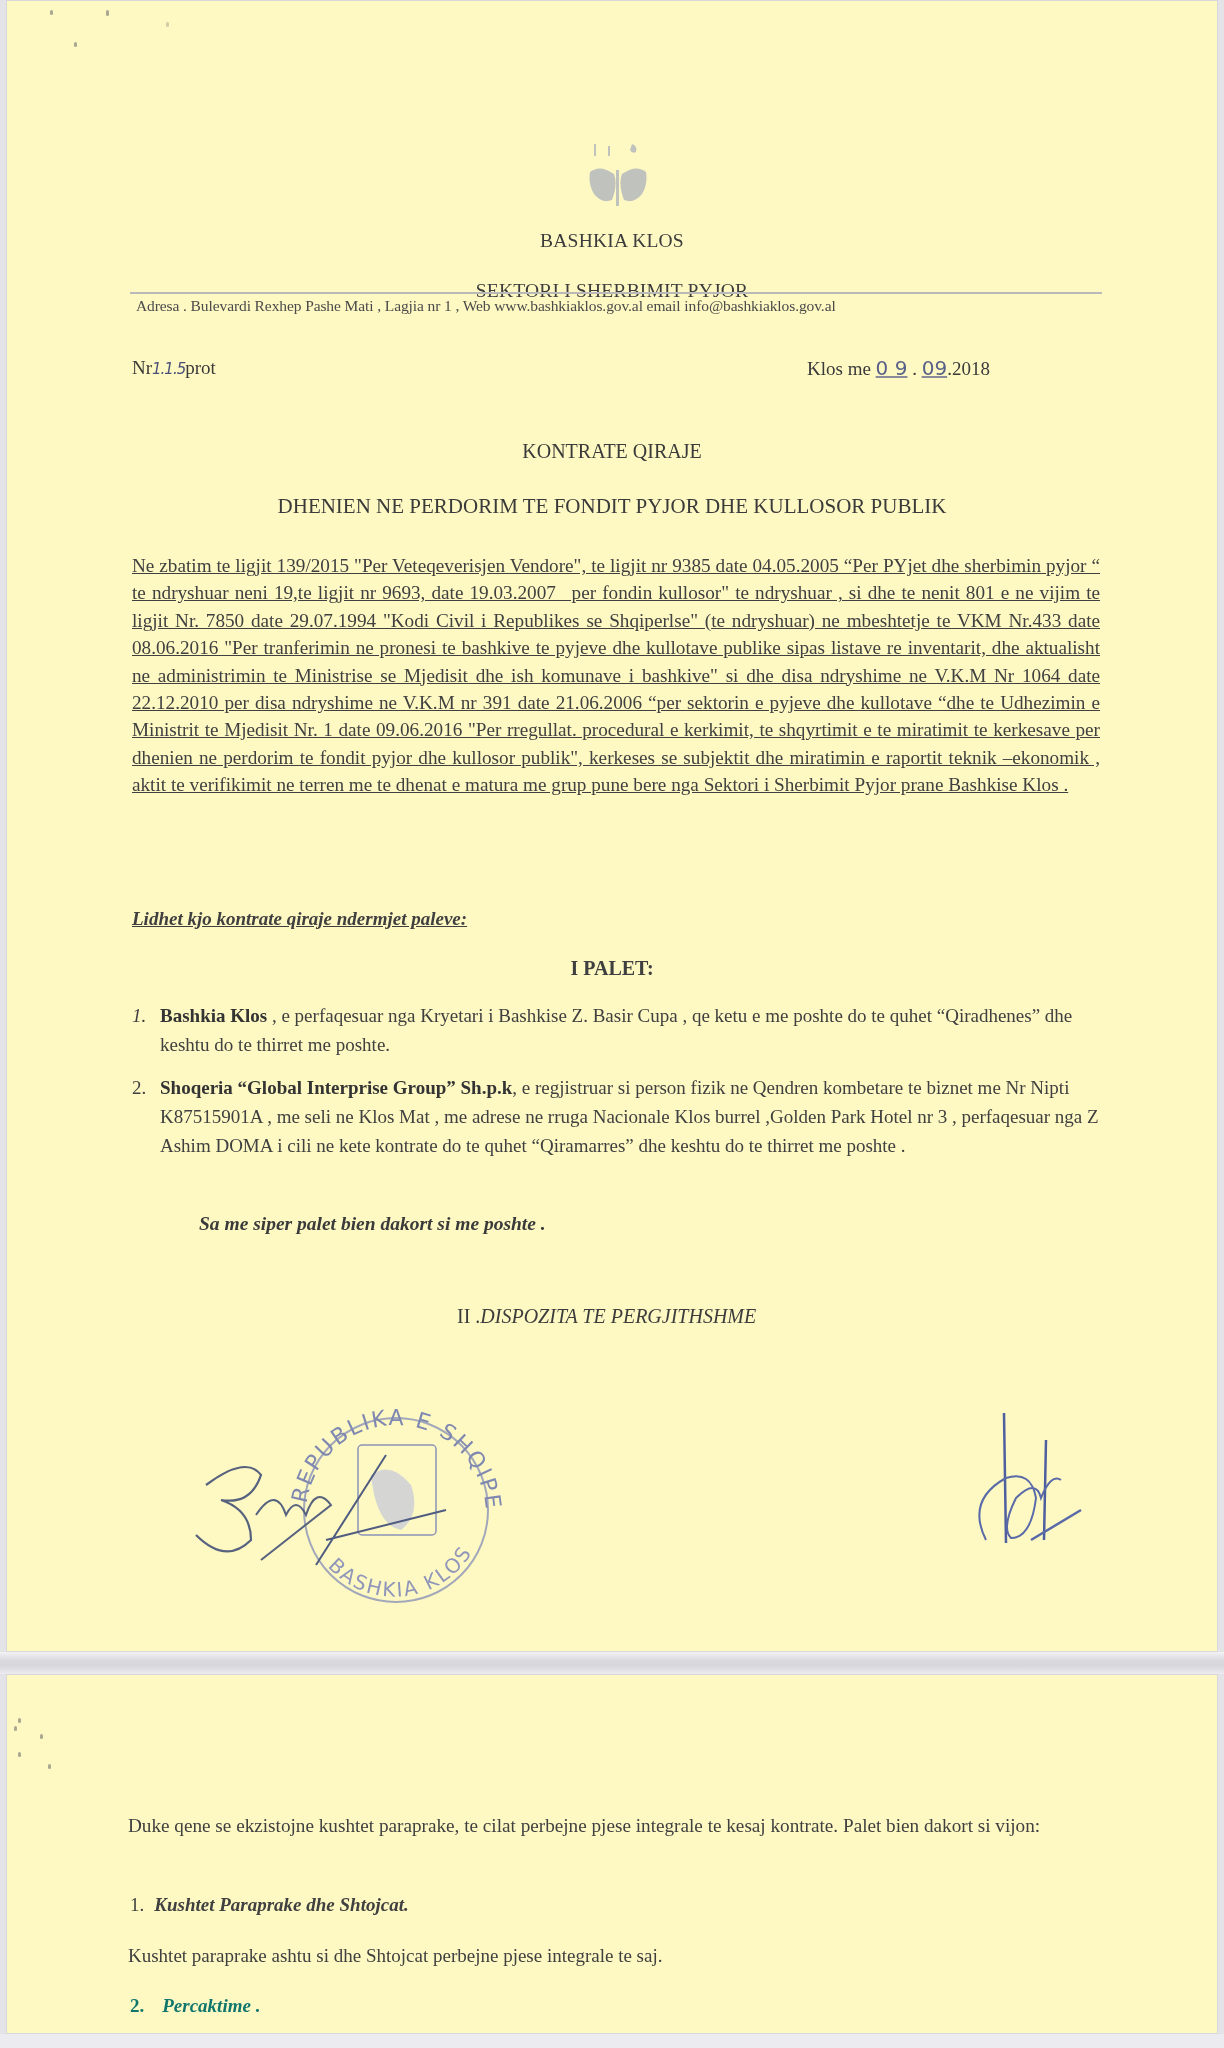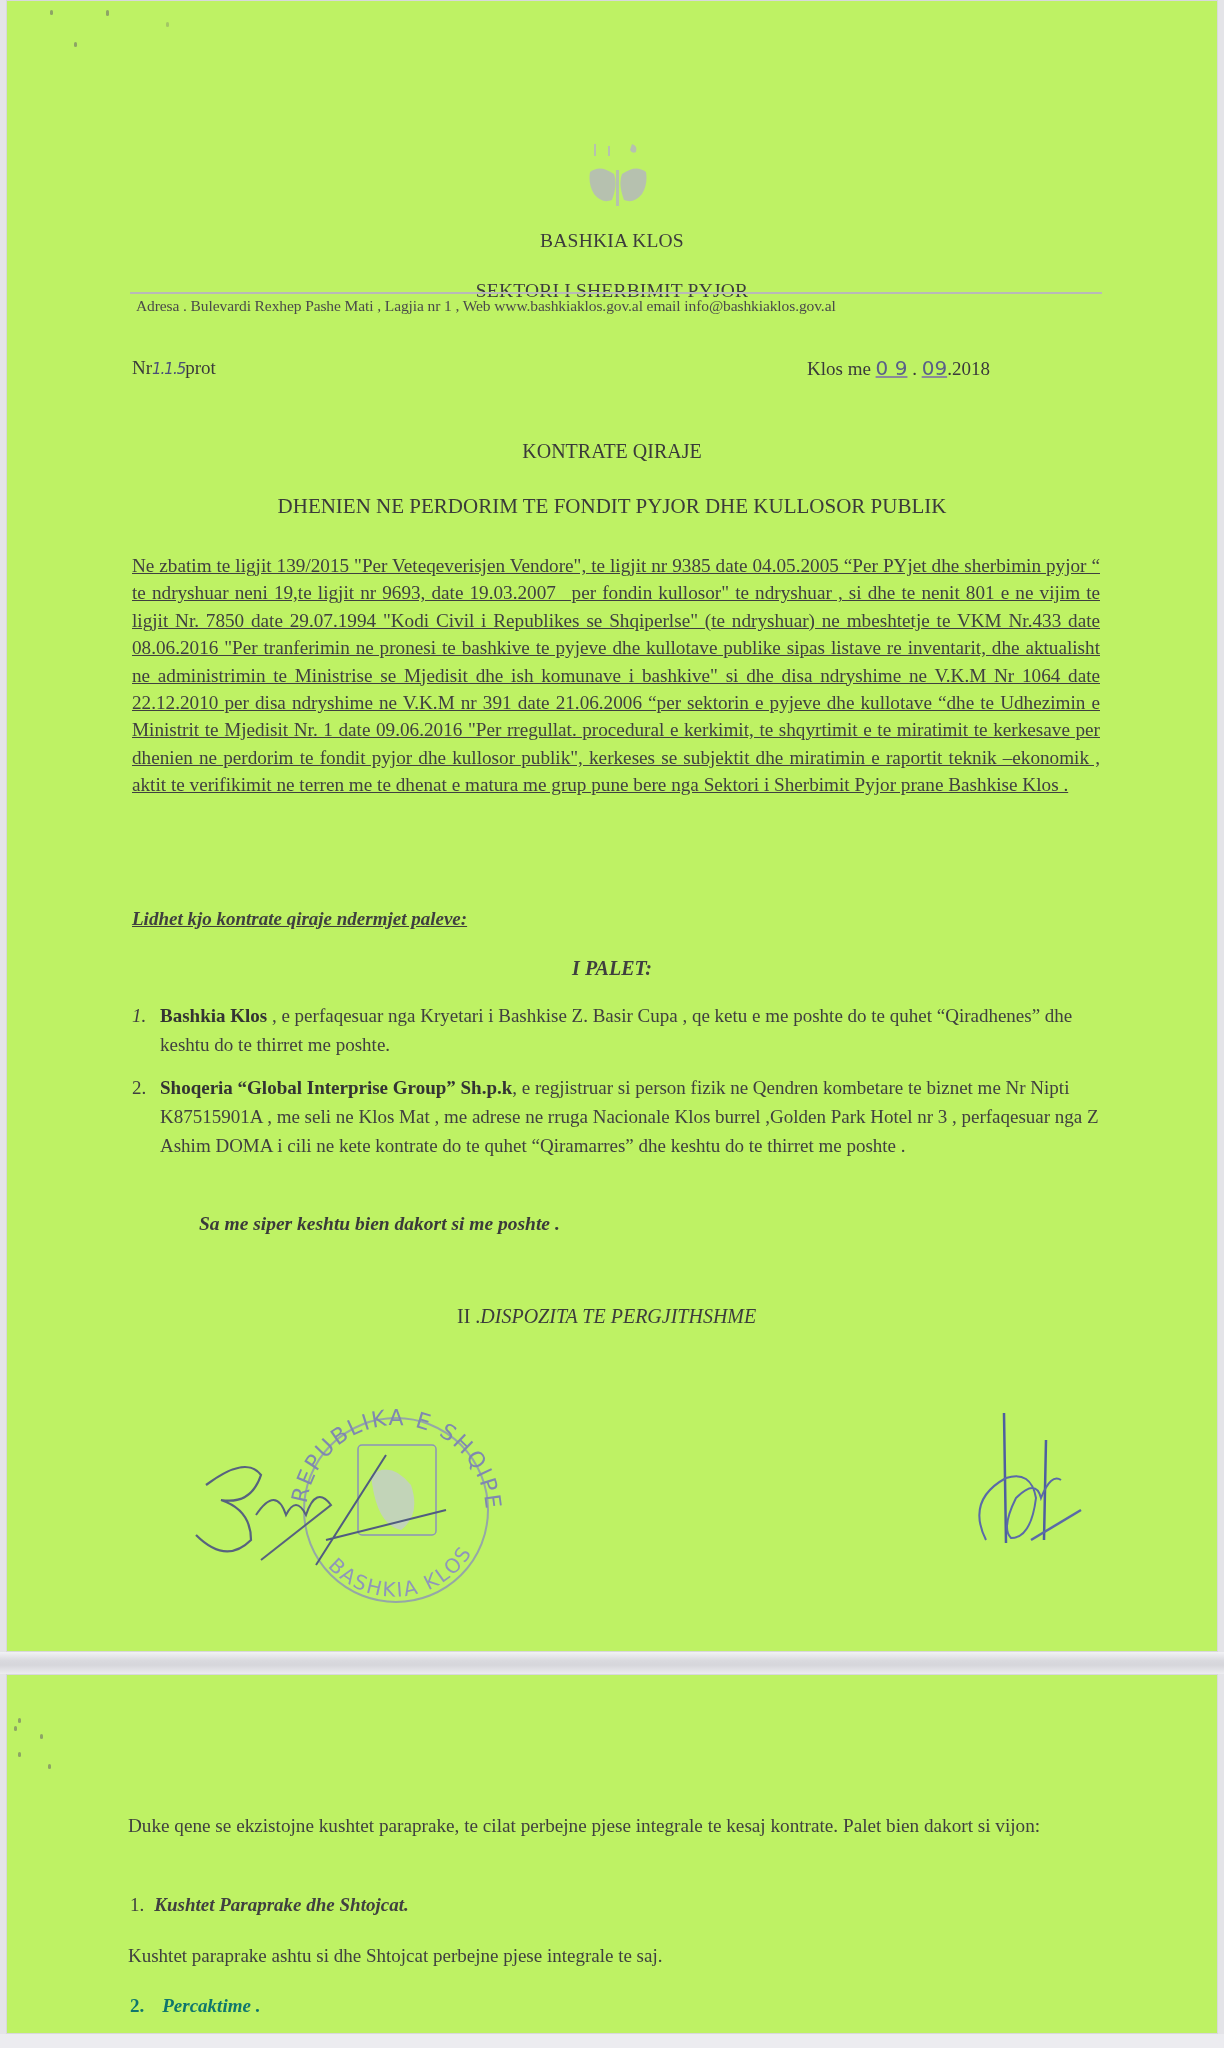--- a/index.html
+++ b/index.html
@@ -5,21 +5,21 @@
   html, body { margin: 0; padding: 0; }
   body {
     width: 1224px; height: 2048px; overflow: hidden;
     background: #e4e4e8;
     font-family: "Liberation Serif", "DejaVu Serif", serif;
     color: #3a3a3a;
     position: relative;
   }
   .page {
     position: absolute; left: 6px; right: 6px;
-    background: #bef264;
+    background: #fef9c3;
     box-shadow: inset 0 0 0 1px #d8d8dc;
   }
   #page1 { top: 0; height: 1652px; }
   #page2 { top: 1674px; height: 360px; }
   .gap {
     position: absolute; left: 0; right: 0; top: 1652px; height: 22px;
     background: linear-gradient(#f2f2f5, #d9d9de 40%, #d6d6db 60%, #ececf0);
   }
   .bottom-edge {
     position: absolute; left: 0; right: 0; top: 2034px; height: 14px; background: #ececf0;
@@ -40,21 +40,21 @@
   .date .hand { font-family: "DejaVu Sans", sans-serif; font-size: 20px; color: #596089; text-decoration: underline; text-decoration-color: #8a8a9a; }
 
   .title { left: 0; right: 0; text-align: center; font-size: 20px; color: #3a3a3a; }
   .t1 { top: 440px; } .t2 { top: 466px; } .t3 { top: 494px; font-size: 21px; }
 
   .para {
     left: 126px; width: 968px; top: 552px;
     font-size: 19.2px; line-height: 27.4px; text-align: justify; color: #404040; text-decoration: underline;
   }
   .lidhet { left: 126px; top: 908px; font-size: 19px; font-style: italic; font-weight: bold; text-decoration: underline; color: #3f3f3f; text-align: right; }
-  .palet { left: 0; right: 0; top: 957px; text-align: center; font-size: 20px; font-style: italic; font-weight: bold; color: #3f3f3f; }
+  .palet { left: 0; right: 0; top: 957px; text-align: center; font-size: 20px; font-weight: bold; color: #3f3f3f; }
 
   .party { left: 126px; width: 980px; font-size: 19px; line-height: 29px; color: #404040; }
   .party .num { position: absolute; left: 0; top: 0; width: 30px; }
   .party .txt { margin-left: 28px; display: block; }
   .party b { color: #333; }
   .p1 { top: 1001px; }
   .p2 { top: 1073px; }
 
   .sa { left: 193px; top: 1213px; font-size: 19.5px; font-style: italic; font-weight: bold; color: #3a3a3a; }
   .disp { left: 451px; top: 1305px; font-size: 20px; color: #3c3c3c; }
@@ -113,21 +113,21 @@
 
   <div class="abs party p1">
     <span class="num" style="font-style:italic">1.</span>
     <span class="txt"><b>Bashkia Klos</b><span> , e perfaqesuar nga Kryetari i Bashkise  Z. Basir Cupa , qe ketu e me poshte do te quhet “Qiradhenes” dhe keshtu do te thirret me poshte.</span></span>
   </div>
   <div class="abs party p2">
     <span class="num">2.</span>
     <span class="txt"><b>Shoqeria “Global Interprise Group” Sh.p.k</b><span>, e regjistruar si person fizik ne Qendren kombetare te biznet me Nr Nipti K87515901A , me seli ne Klos Mat , me adrese ne rruga Nacionale Klos burrel ,Golden Park Hotel nr 3 , perfaqesuar nga Z Ashim DOMA i cili ne kete kontrate do te quhet “Qiramarres” dhe keshtu do te thirret me poshte .</span></span>
   </div>
 
-  <div class="abs sa">Sa me siper keshtu bien dakort si me poshte .</div>
+  <div class="abs sa">Sa me siper palet bien dakort si me poshte .</div>
   <div class="abs disp">
     <span>II .</span><i>DISPOZITA TE PERGJITHSHME</i>
   </div>
 
   <svg class="abs stamp" viewBox="0 0 320 240">
     <defs>
       <path id="arcTop" d="M 120 150 A 90 90 0 1 1 300 150"></path>
       <path id="arcBot" d="M 125 175 A 90 90 0 0 0 290 180"></path>
     </defs>
     <circle cx="210" cy="145" r="92" fill="none" stroke="#8b93b8" stroke-width="2" opacity=".8"></circle>

